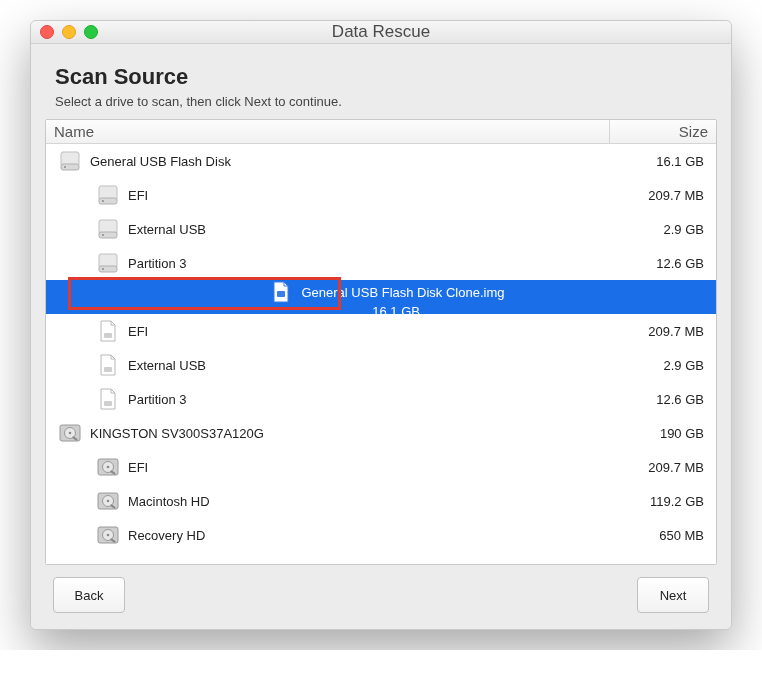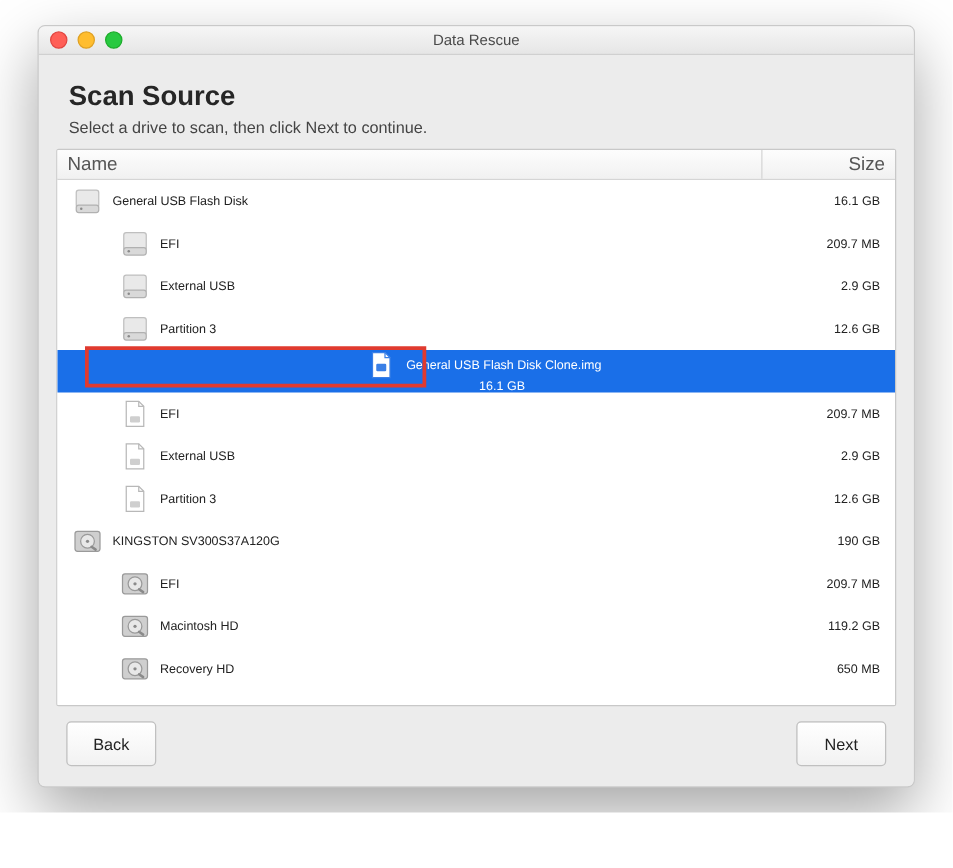--- a/index.html
+++ b/index.html
@@ -37,21 +37,21 @@
     height: 12px;
     border-radius: 50%;
   }
   .tl-close { background: #ff5f57; border: 0.5px solid #e14640; }
   .tl-min   { background: #ffbd2e; border: 0.5px solid #dfa123; }
   .tl-max   { background: #28c940; border: 0.5px solid #1dad2b; }
   .tl-title {
     position: absolute;
     left: 0; right: 0;
     text-align: center;
-    font-size: 12px;
+    font-size: 17px;
     color: #4a4a4a;
     pointer-events: none;
   }
   .content {
     background: #ececec;
     padding: 14px 14px 12px 14px;
   }
   .heading {
     font-size: 22px;
     font-weight: 700;
@@ -86,21 +86,21 @@
     text-align: right;
   }
   .rows {
     min-height: 420px;
     background: #fff;
   }
   .row {
     display: flex;
     align-items: center;
     height: 34px;
-    font-size: 10px;
+    font-size: 13px;
     color: #222;
     position: relative;
   }
   .row.selected {
     background: #1a6fe8;
     color: #fff;
     flex-direction: column;
   }
   .row .size {
     width: 90px;

